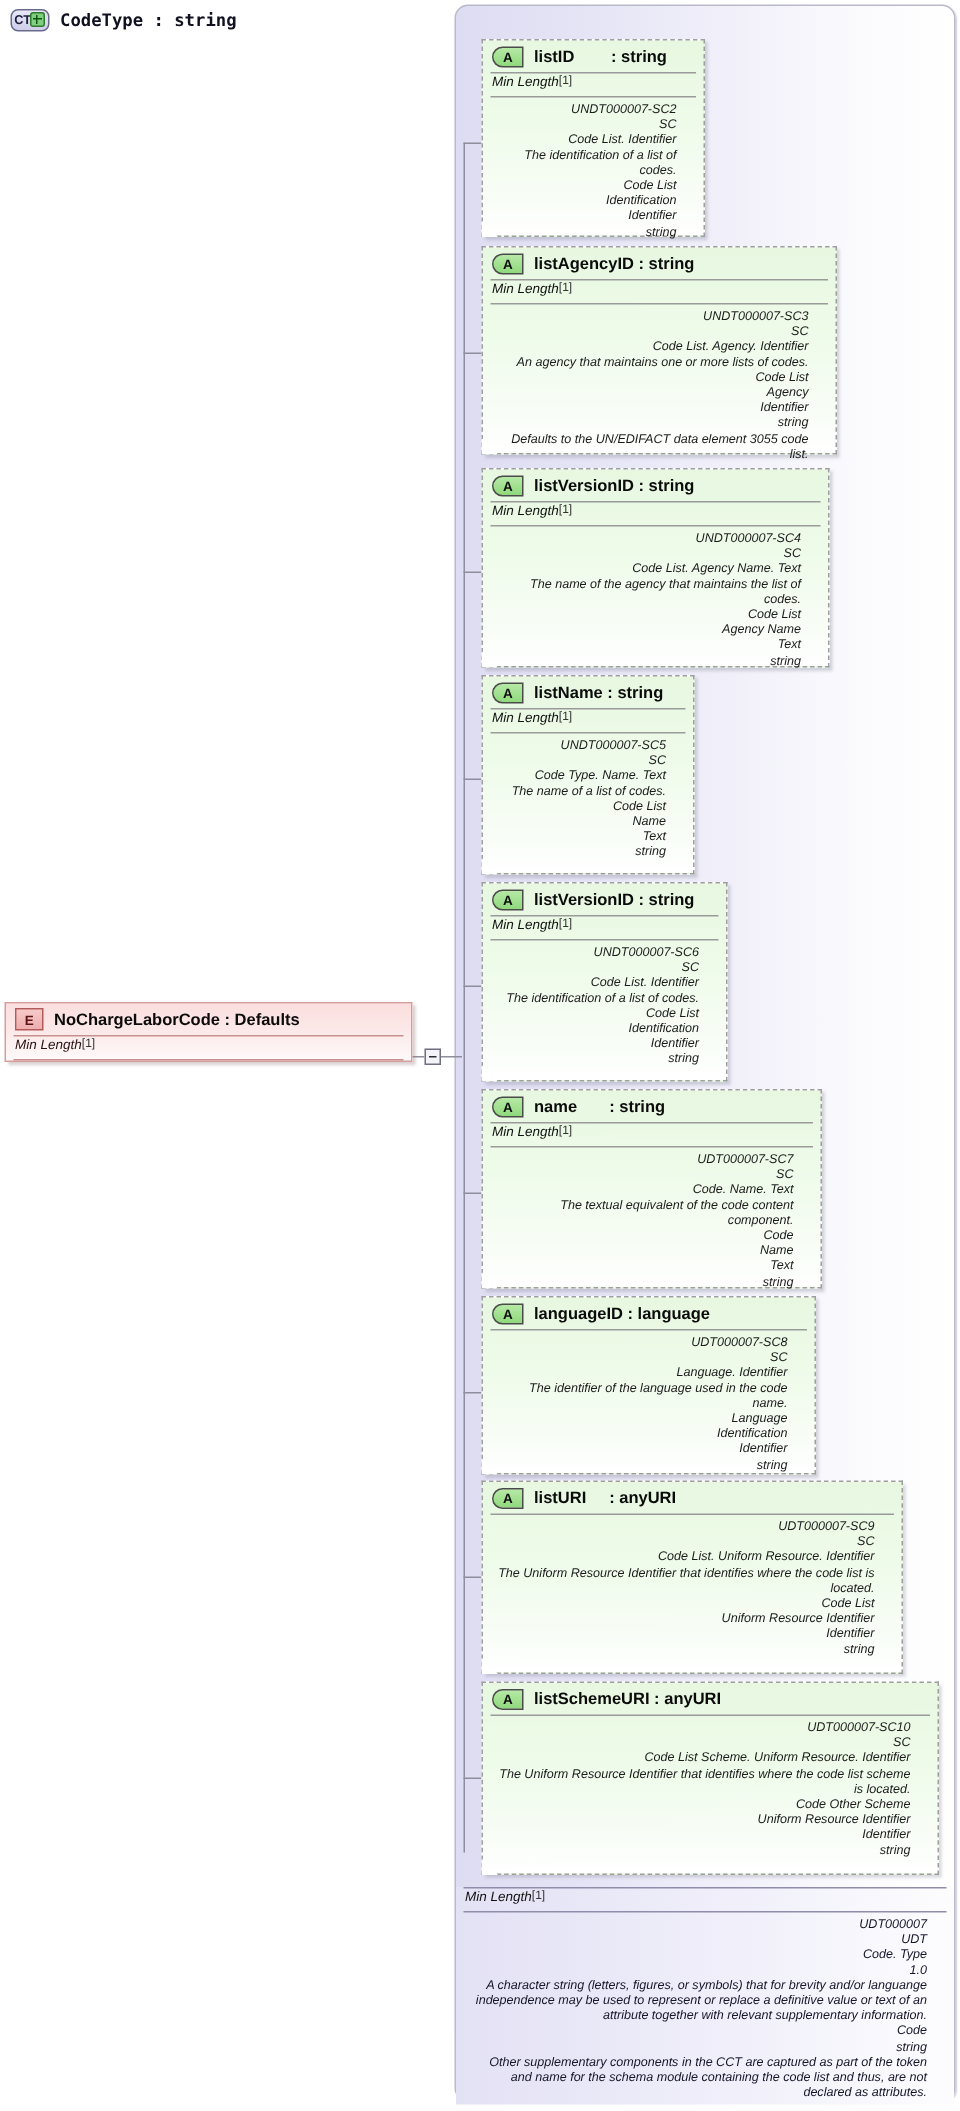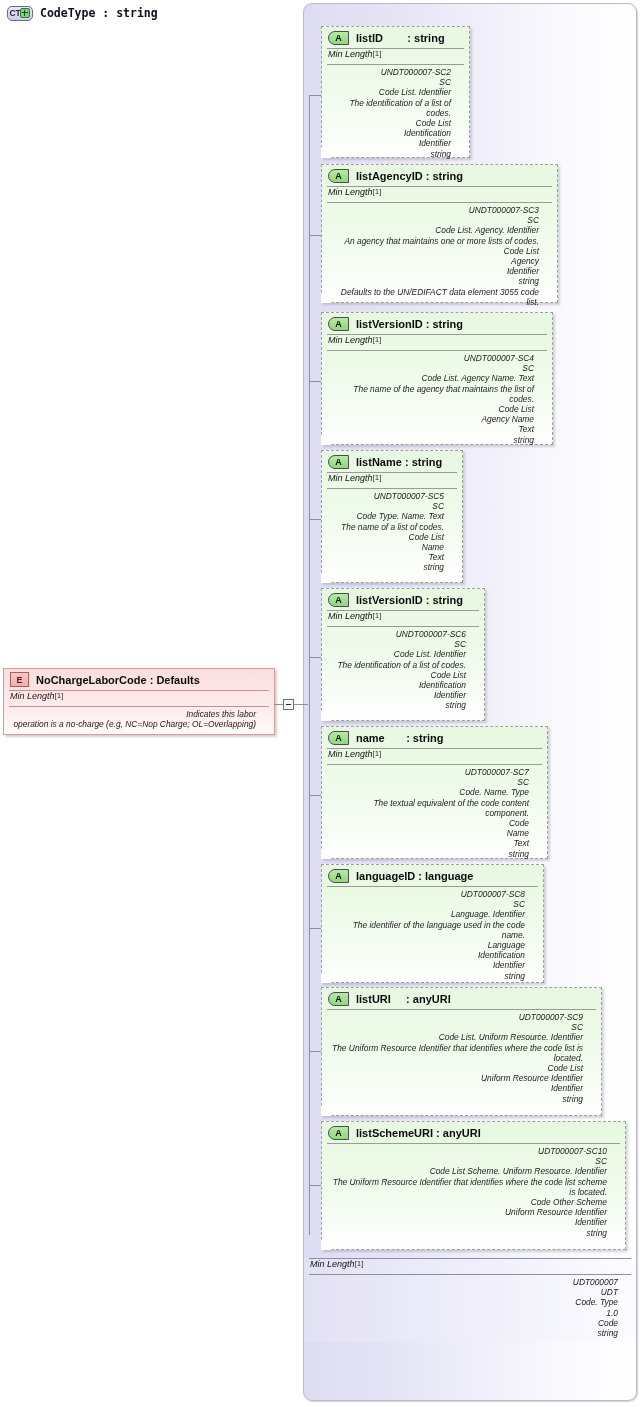--- a/index.html
+++ b/index.html
@@ -144,24 +144,20 @@
     <div class="attr-head">
       <span class="e-icon">E</span>
       <span class="a-name">NoChargeLaborCode : Defaults</span>
     </div>
     <div class="rule"></div>
     <div class="minlen">
       <span>Min Length</span>
       <span class="val">[1]</span>
     </div>
     <div class="rule"></div>
-    <div class="facet-lines">
-      <div>Indicates this labor</div>
-      <div>operation is a no-charge (e.g, NC=Nop Charge; OL=Overlapping)</div>
-    </div>
   </div>
 
   <div class="conn h-line" style="left:309px;top:95px;width:12px;"></div>
   <div class="attr" style="left:321px;top:26px;width:149px;height:132px;">
     <div class="attr-head">
       <span class="a-icon">A</span>
       <span class="a-name">listID        : string</span>
     </div>
     <div class="rule"></div>
     <div class="minlen">
@@ -286,21 +282,21 @@
     </div>
     <div class="rule"></div>
     <div class="minlen">
       <span>Min Length</span>
       <span class="val">[1]</span>
     </div>
     <div class="rule"></div>
     <div class="facet-lines">
       <div>UDT000007-SC7</div>
       <div>SC</div>
-      <div>Code. Name. Type</div>
+      <div>Code. Name. Text</div>
       <div>The textual equivalent of the code content component.</div>
       <div>Code</div>
       <div>Name</div>
       <div>Text</div>
       <div>string</div>
     </div>
   </div>
 
   <div class="conn h-line" style="left:309px;top:928px;width:12px;"></div>
   <div class="attr" style="left:321px;top:864px;width:223px;height:119px;">
@@ -364,18 +360,20 @@
     <div class="minlen">
       <span>Min Length</span>
       <span class="val">[1]</span>
     </div>
     <div class="rule"></div>
     <div class="facet-lines">
       <div>UDT000007</div>
       <div>UDT</div>
       <div>Code. Type</div>
       <div>1.0</div>
+      <div>A character string (letters, figures, or symbols) that for brevity and/or languange independence may be used to represent or replace a definitive value or text of an attribute together with relevant supplementary information.</div>
       <div>Code</div>
       <div>string</div>
+      <div>Other supplementary components in the CCT are captured as part of the token and name for the schema module containing the code list and thus, are not declared as attributes.</div>
     </div>
   </div>
 
 </div>
 
 </body></html>

